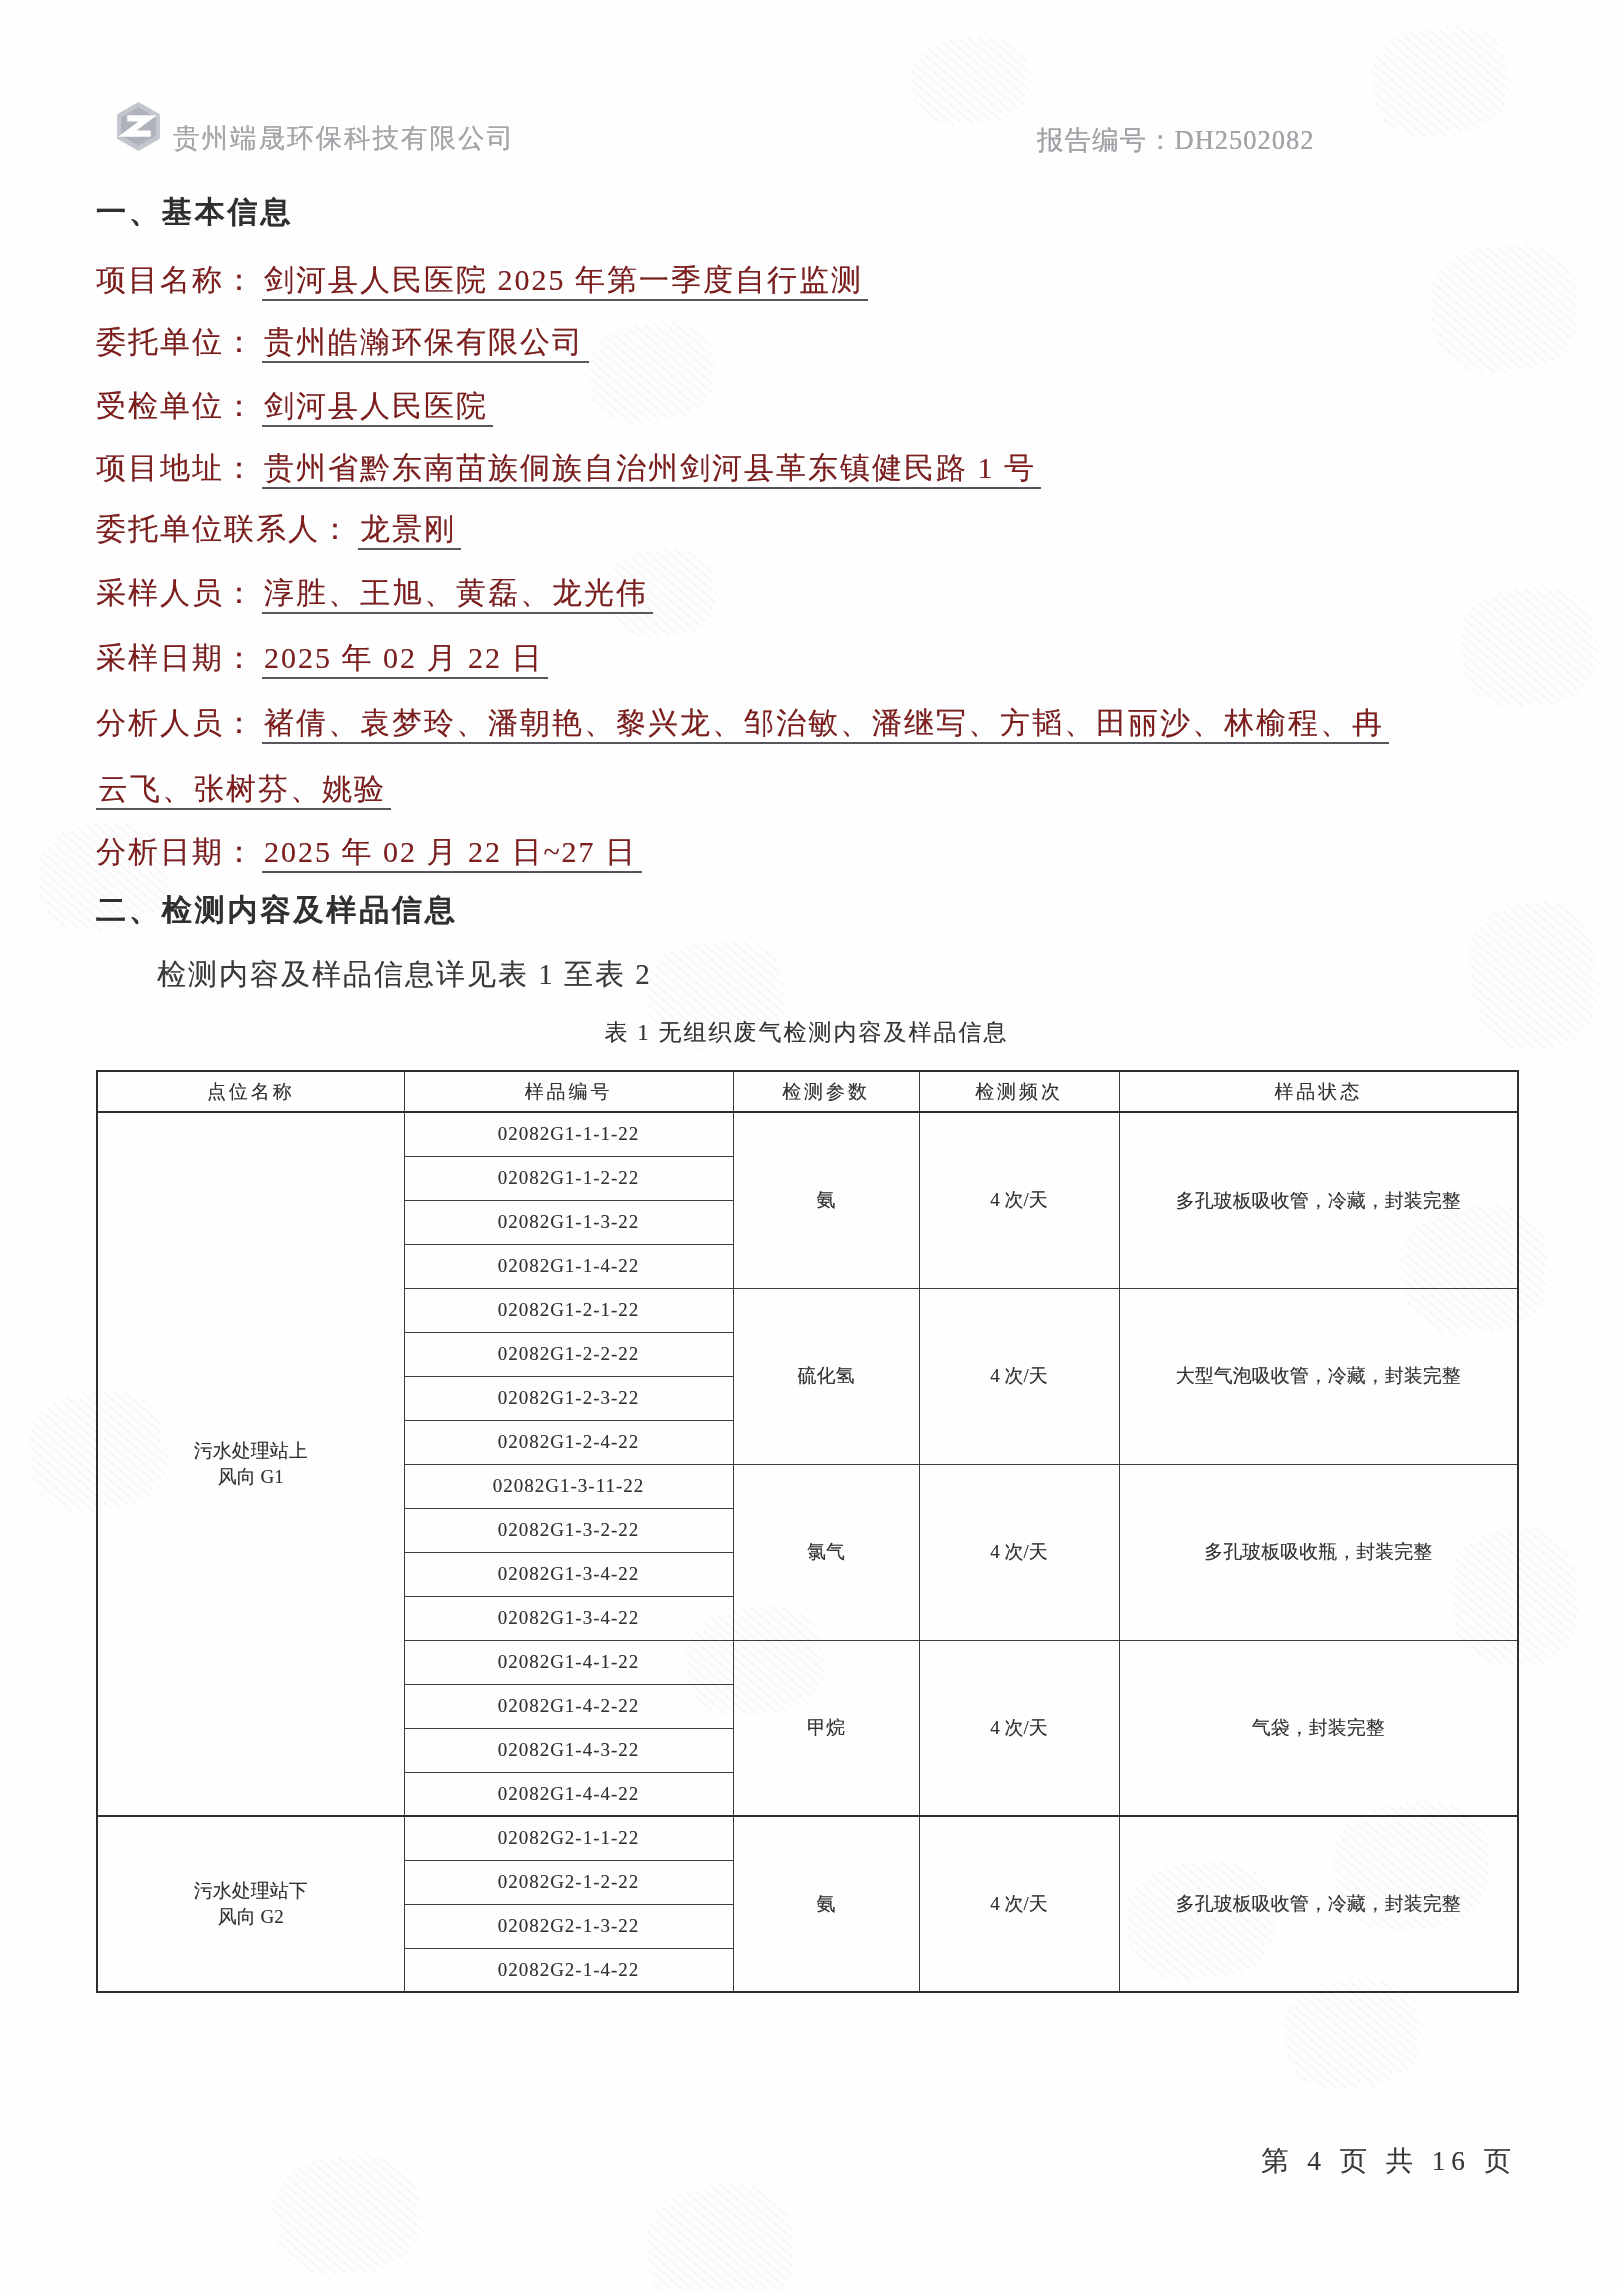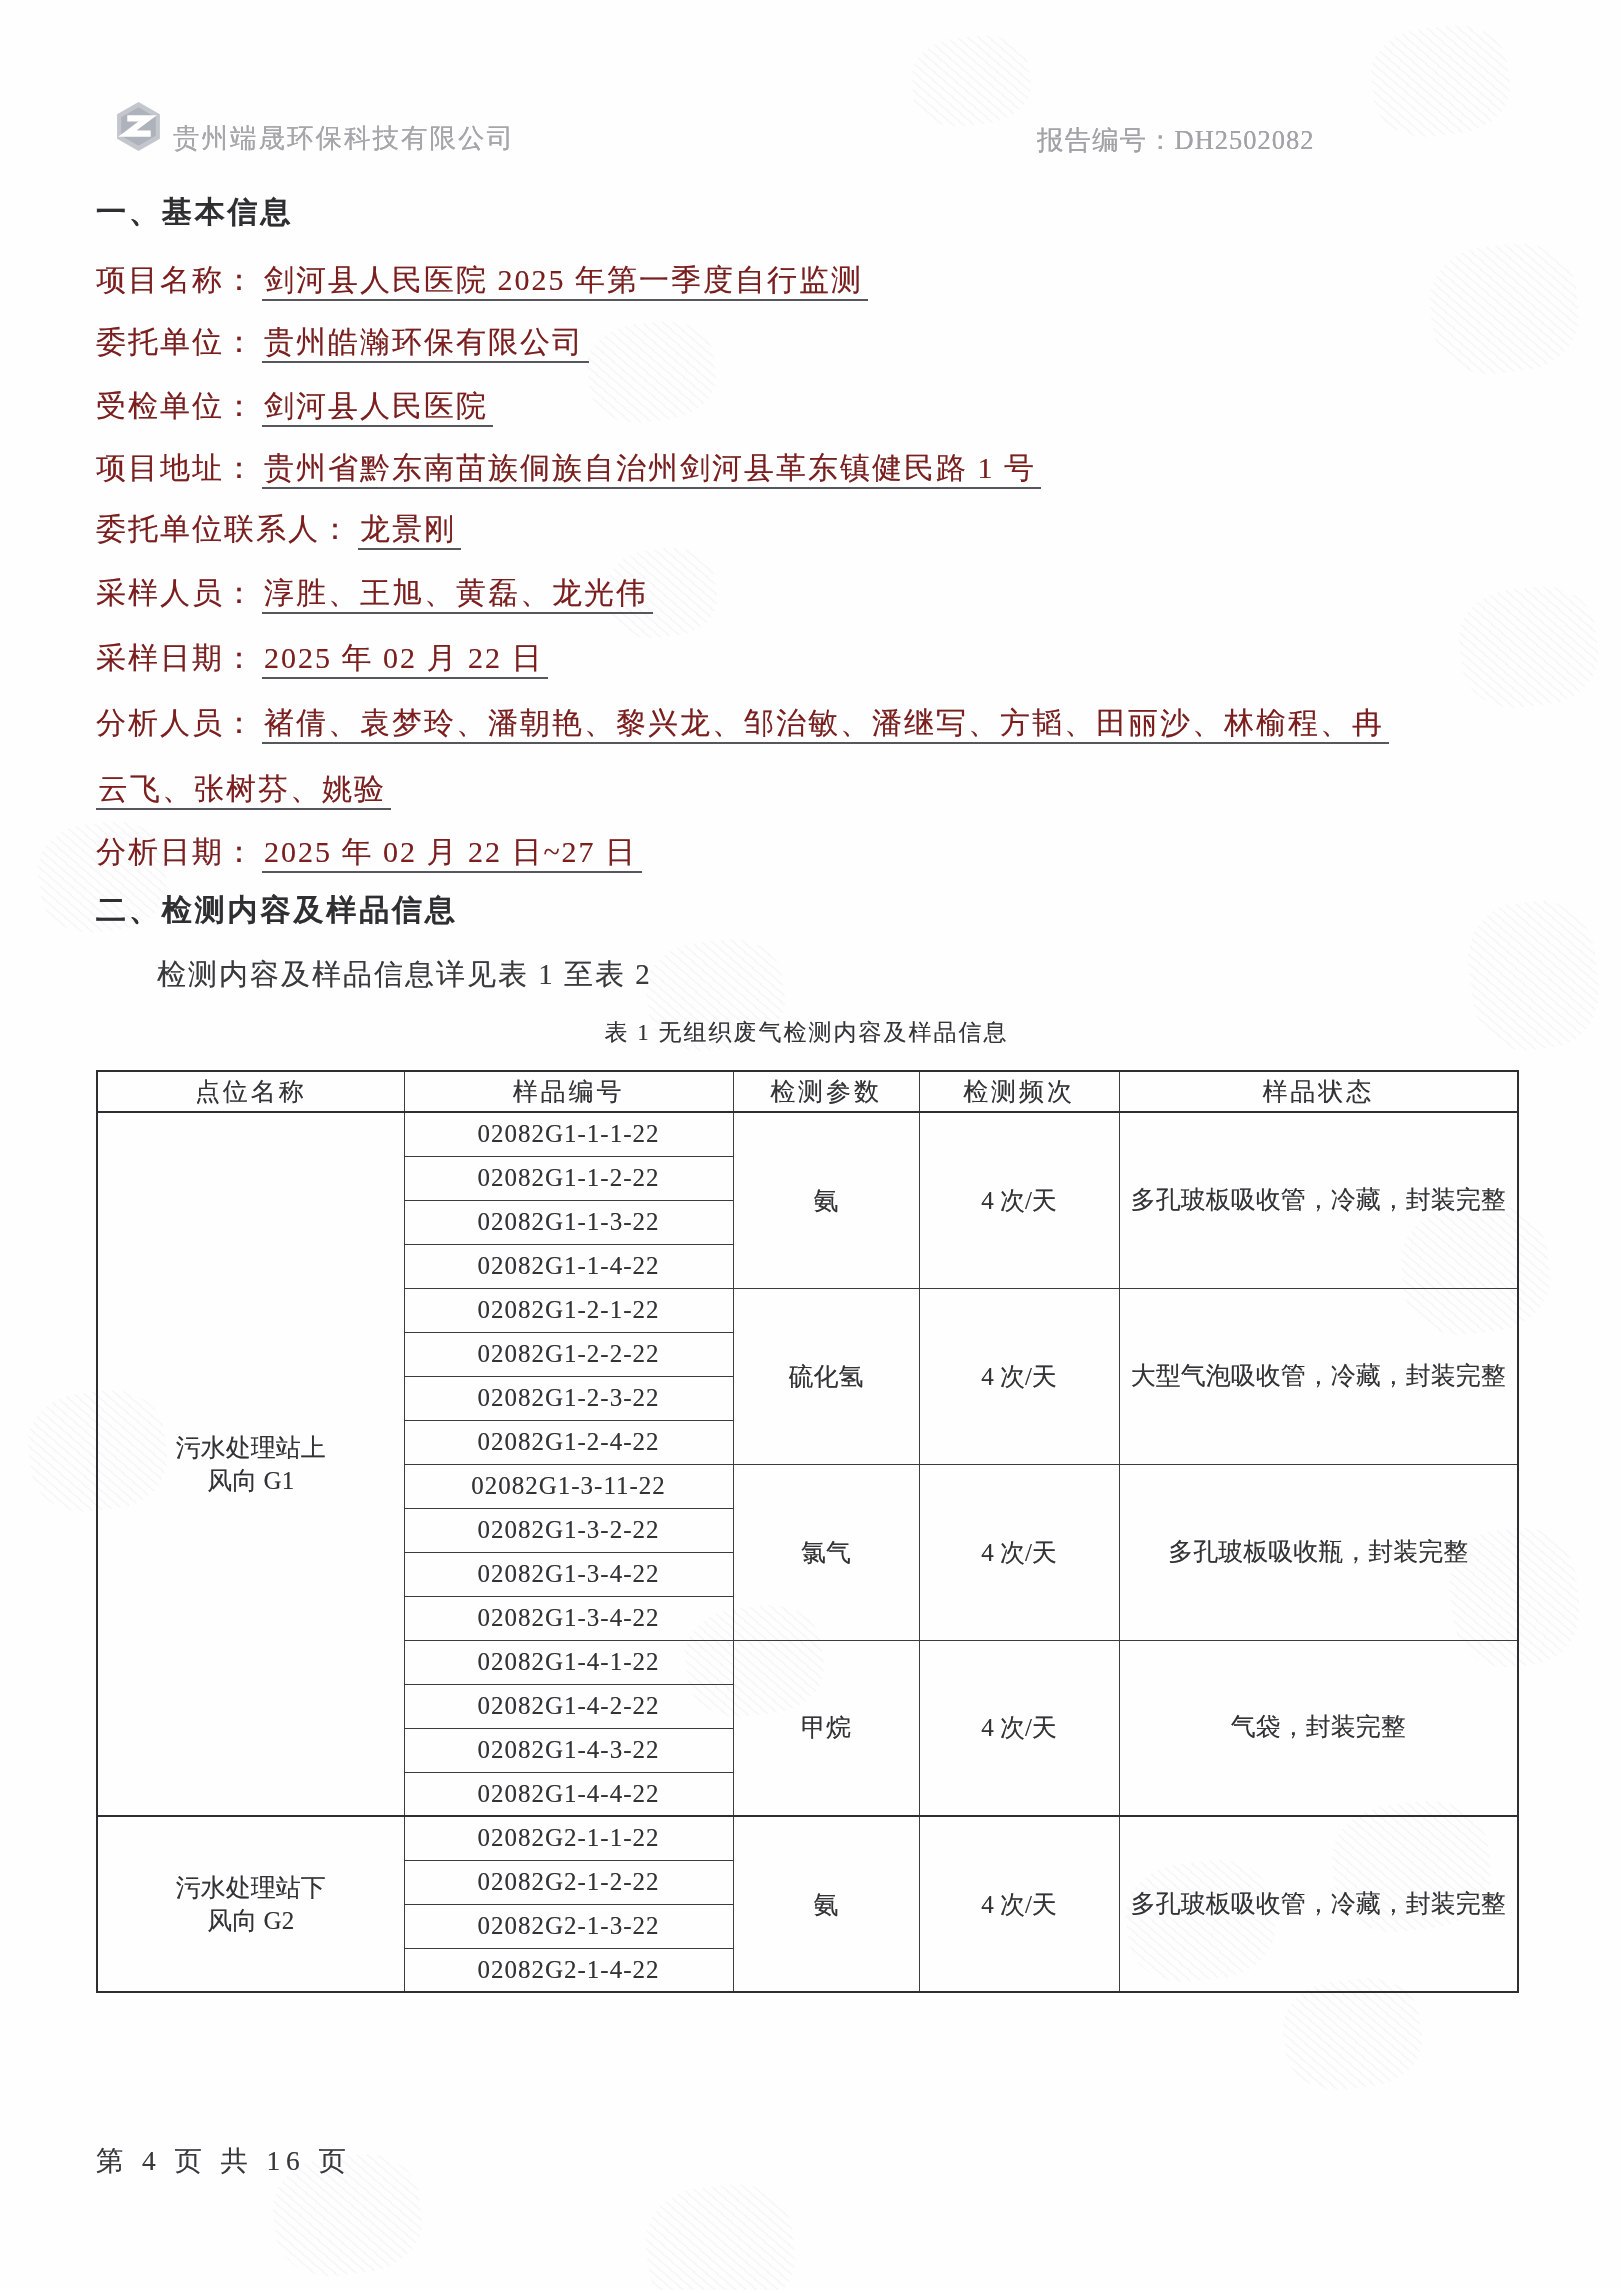--- a/index.html
+++ b/index.html
@@ -21,34 +21,34 @@
   .logo { position:absolute; left:114px; top:100px; }
   .h-section { position:absolute; left:96px; font-size:30px; font-weight:bold; letter-spacing:2.9px; color:#2f2f31; white-space:nowrap; }
   .field { position:absolute; left:96px; font-size:30px; letter-spacing:2px; line-height:1.25; white-space:nowrap; color:#7f1d1d; }
   .field .label { margin-right:5.9px; }
   .field .value { border-bottom:2px solid #56565c; padding:0 4.9px 2.9px 2px; }
   .note { position:absolute; left:157px; top:955px; font-size:29px; letter-spacing:2px; color:#3a3a3c; }
   .tbl-caption { position:absolute; left:96px; top:1017px; width:1421px; text-align:center; font-size:23px; letter-spacing:2px; color:#353537; }
   table.report {
     position:absolute; left:96px; top:1070px; width:1421px;
     border-collapse:collapse; table-layout:fixed;
-    font-size:25px; color:#333335;
+    font-size:19px; color:#333335;
     border:2px solid #2e2e30;
     padding-left:36px;
   }
   table.report th, table.report td {
     border:1px solid #3c3c3e; text-align:center; vertical-align:middle;
     padding:0 5.9px; overflow:hidden;
   }
   table.report thead th { height:41px; font-weight:normal; letter-spacing:2.9px; border-bottom:2px solid #2e2e30; }
   table.report tbody td { height:44px; }
   td.sample { letter-spacing:1px; }
   td.status { line-height:1.55; }
   tr.site-split td { border-top:2px solid #2e2e30; }
-  .footer { position:absolute; left:96px; top:2143px; width:1421px; text-align:left; font-size:27.4px; letter-spacing:5.9px; color:#39393b; }
+  .footer { position:absolute; left:96px; top:2143px; width:1421px; text-align:right; font-size:27.4px; letter-spacing:5.9px; color:#39393b; }
 </style>
 </head>
 <body>
 
 <div class="page">
 
   <div class="wm" style="left:912px;top:37px;width:118px;height:88px;"></div>
   <div class="wm" style="left:1372px;top:27.4px;width:137px;height:108px;"></div>
   <div class="wm" style="left:588px;top:323px;width:127px;height:98px;"></div>
   <div class="wm" style="left:608px;top:549px;width:108px;height:88px;"></div>

